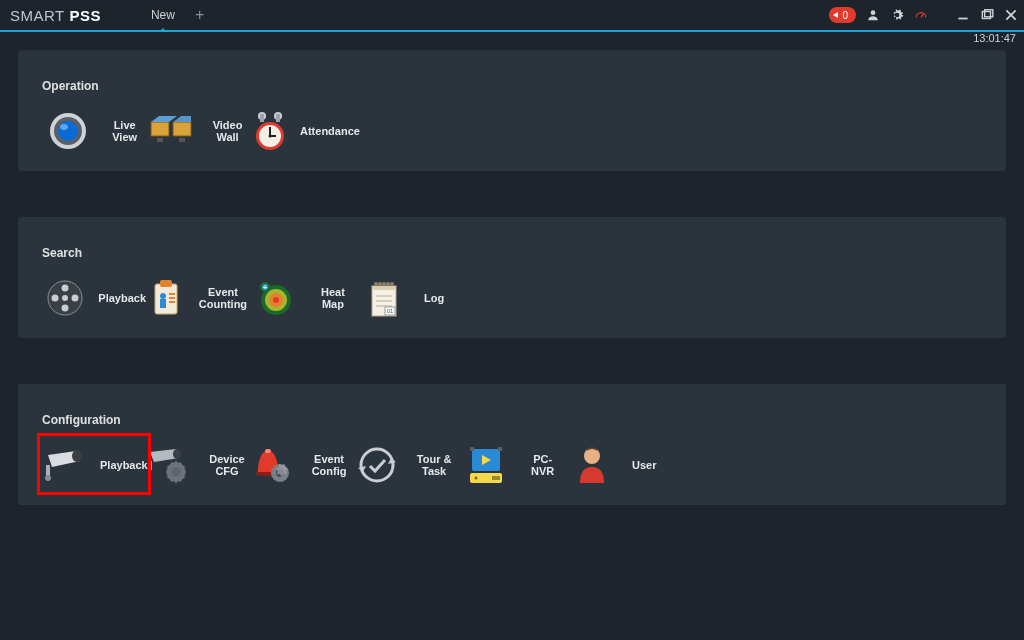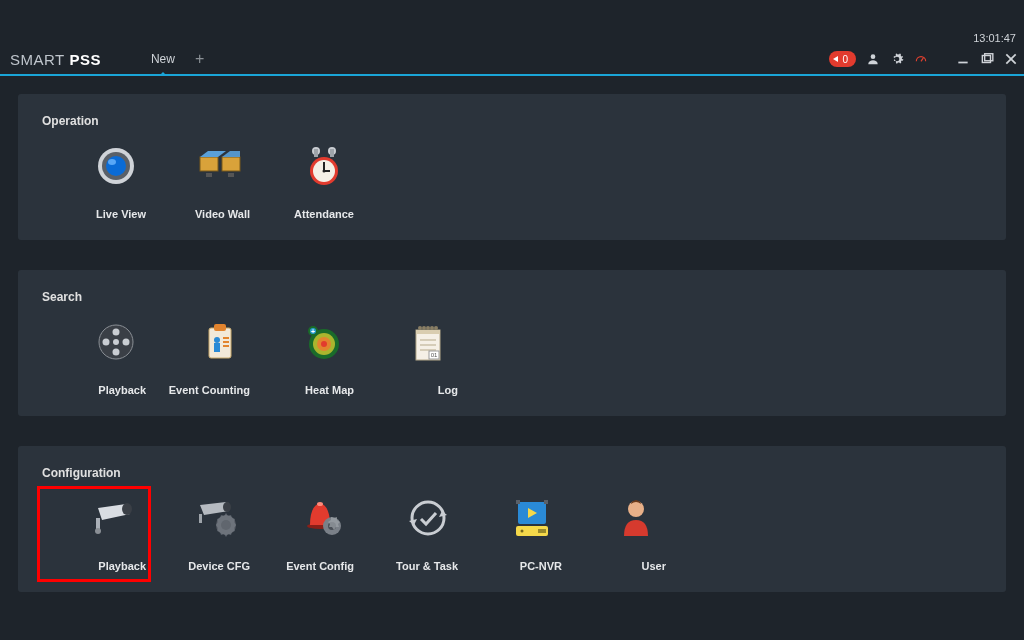--- a/index.html
+++ b/index.html
@@ -1,41 +1,41 @@
 <!DOCTYPE html>
 <html><head>
 <meta charset="utf-8">
 <style>
   * { box-sizing: border-box; margin: 0; padding: 0; font-family: Arial, Helvetica, sans-serif; }
   body { background: #1e242b; width: 1024px; height: 640px; overflow: hidden; color: #e0e0e0; }
 
-  .titlebar { height: 30px; background: #1e242b; display: flex; align-items: center; padding: 0 6px 0 10px; position: relative; margin-top: 44px; }
+  .titlebar { height: 30px; background: #1e242b; display: flex; align-items: center; padding: 0 6px 0 10px; position: relative; }
   .app-title { font-size: 15px; letter-spacing: 0.5px; }
   .app-title .light { font-weight: 300; color: #bfc5cc; }
   .app-title .bold  { font-weight: 700; color: #ffffff; }
   .tabs { display: flex; align-items: flex-end; margin-left: 40px; height: 100%; }
   .tab { font-size: 12px; color: #cfd3d8; padding: 8px 10px; height: 100%; display: flex; align-items: center; position: relative; cursor: default; }
   .tab.active::after { content: ""; position: absolute; bottom: -2px; left: 50%; transform: translateX(-50%); width: 0; height: 0; border-left: 4px solid transparent; border-right: 4px solid transparent; border-bottom: 4px solid #1aa5d8; z-index: 2;}
   .tab-add { color: #8a8f95; font-size: 16px; padding: 0 10px; display: flex; align-items: center; height: 100%; }
 
   .title-right { position: absolute; right: 6px; top: 0; height: 30px; display: flex; align-items: center; gap: 10px; }
   .badge { background: #e23b2e; color: #fff; border-radius: 9px; height: 16px; display: flex; align-items: center; padding: 0 8px 0 4px; font-size: 10px; gap: 4px;}
   .badge .speaker { width:0;height:0;border-top:3px solid transparent;border-bottom:3px solid transparent;border-right:5px solid #fff; }
   .ticon { width: 14px; height: 14px; display:flex; align-items:center; justify-content:center; }
   .ticon svg { width:14px; height:14px; }
   .win-btn { width:14px; height:14px; display:flex; align-items:center; justify-content:center; color:#cfd3d8; }
   .clock { position:absolute; right:8px; top:32px; font-size:11px; color:#cfd3d8; z-index:3;text-align:center; }
 
   .accent { height:2px; background:#1aa5d8; width:100%; }
 
   .canvas { padding: 18px 18px 10px 18px; height: 606px; }
-  .section { background:#2b333c; border-radius:3px; padding: 20px 18px 20px 24px; margin-bottom: 30px; }
+  .section { background:#2b333c; border-radius:3px; padding: 29px 18px 20px 24px; margin-bottom: 46px; }
   .section-title { font-size:12px; font-weight:600; color:#e0e0e0; margin-bottom:18px; }
   .grid { display:flex; gap:0; }
-  .item { width:104px; display:flex; flex-direction:column; align-items:flex-end; gap:22px; cursor:default; }
+  .item { width:104px; display:flex; flex-direction:row; align-items:center; gap:10px; cursor:default; }
   .item .iconwrap { height:40px; width:60px; display:flex; align-items:center; justify-content:center; }
   .item .label { font-size:11px; color:#e6e8ea; font-weight:600; text-align:center; }
   .item.highlight { position:relative; }
   .item.highlight::before { content:""; position:absolute; top:-12px; left:-5px; right:-5px; bottom:-10px; border:3px solid #ff0000; }
 
   svg { display:block; }
 </style>
 </head>
 <body>
 

